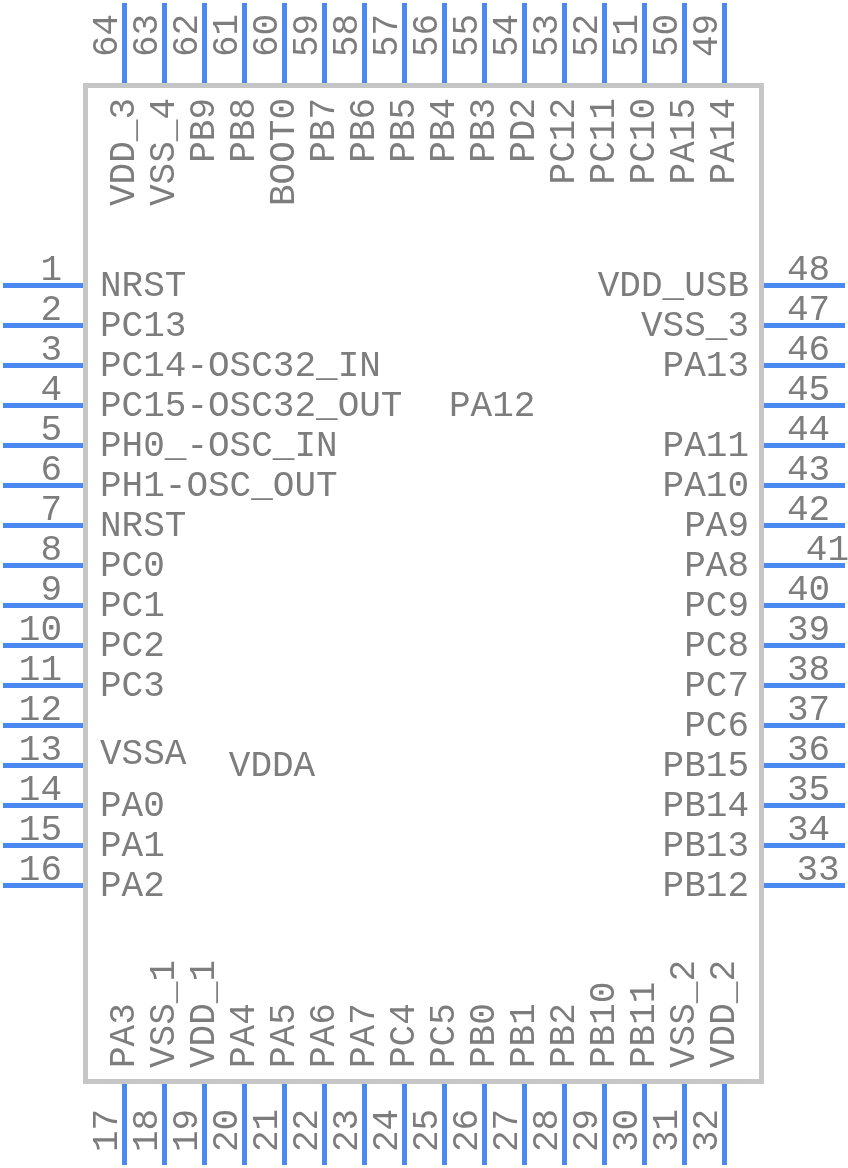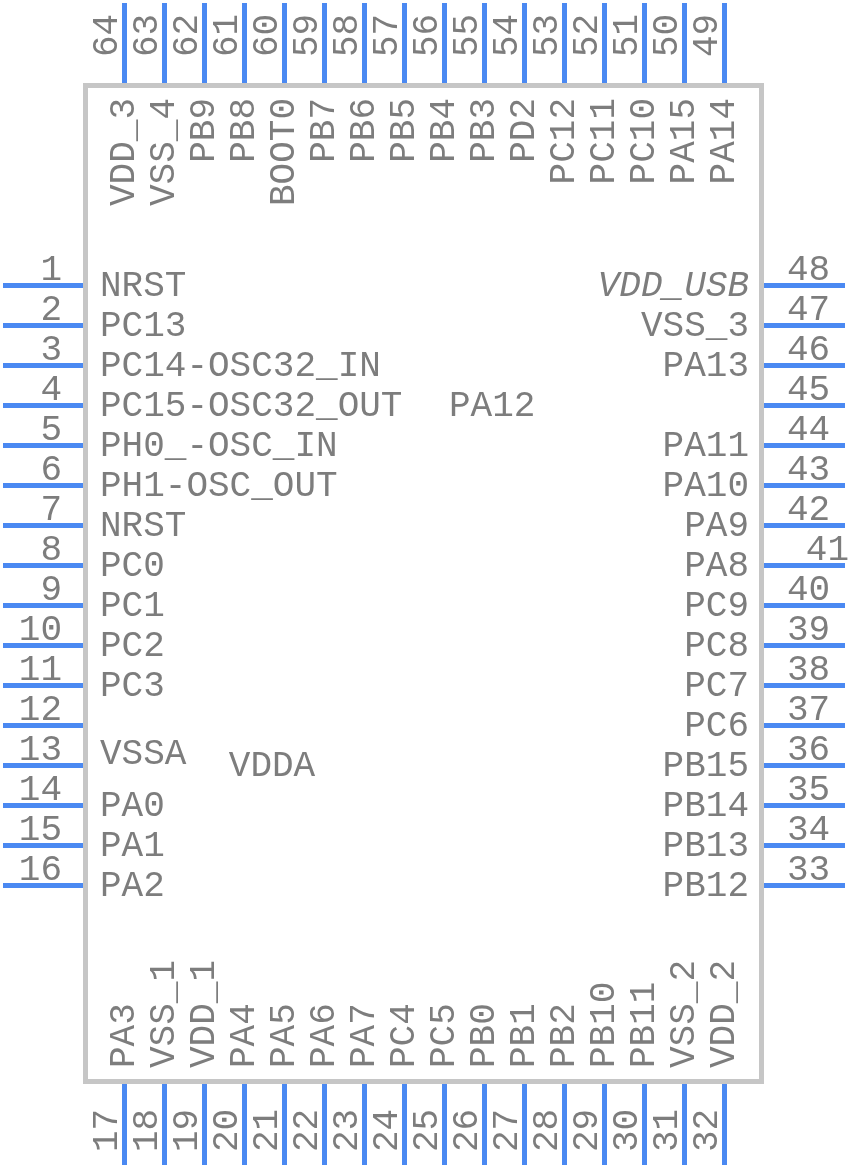--- a/index.html
+++ b/index.html
@@ -208,21 +208,21 @@
       <div>
         <div class="pin-line" style="left: 3px; top: 883px; width: 80px; height: 5px;"></div>
         <div class="txt" style="left: 0px; top: 852.5px; width: 62px; text-align: right;">16</div>
         <div class="txt" style="left: 100px; top: 868.5px; width: 360px; text-align: left;">PA2</div>
       </div>
     </div>
   <div id="side-right">
       <div>
         <div class="pin-line" style="left: 764px; top: 283px; width: 81px; height: 5px;"></div>
         <div class="txt" style="left: 787px; top: 252.5px; width: 62px; text-align: left;">48</div>
-        <div class="txt" style="left: 449px; top: 268.5px; width: 300px; text-align: right; font-style: italic;">VDD_USB</div>
+        <div class="txt" style="left: 449px; top: 268.5px; width: 300px; text-align: right;">VDD_USB</div>
       </div>
       <div>
         <div class="pin-line" style="left: 764px; top: 323px; width: 81px; height: 5px;"></div>
         <div class="txt" style="left: 787px; top: 292.5px; width: 62px; text-align: left;">47</div>
         <div class="txt" style="left: 449px; top: 308.5px; width: 300px; text-align: right;">VSS_3</div>
       </div>
       <div>
         <div class="pin-line" style="left: 764px; top: 363px; width: 81px; height: 5px;"></div>
         <div class="txt" style="left: 787px; top: 332.5px; width: 62px; text-align: left;">46</div>
         <div class="txt" style="left: 449px; top: 348.5px; width: 300px; text-align: right;">PA13</div>
@@ -282,21 +282,21 @@
         <div class="txt" style="left: 787px; top: 772.5px; width: 62px; text-align: left;">35</div>
         <div class="txt" style="left: 449px; top: 788.5px; width: 300px; text-align: right;">PB14</div>
       </div>
       <div>
         <div class="pin-line" style="left: 764px; top: 843px; width: 81px; height: 5px;"></div>
         <div class="txt" style="left: 787px; top: 812.5px; width: 62px; text-align: left;">34</div>
         <div class="txt" style="left: 449px; top: 828.5px; width: 300px; text-align: right;">PB13</div>
       </div>
       <div>
         <div class="pin-line" style="left: 764px; top: 883px; width: 81px; height: 5px;"></div>
-        <div class="txt" style="left: 787px; top: 852.5px; width: 62px; text-align: left;">33</div>
+        <div class="txt" style="left: 787px; top: 852.5px; width: 62px; text-align: center;">33</div>
         <div class="txt" style="left: 449px; top: 868.5px; width: 300px; text-align: right;">PB12</div>
       </div>
     </div>
   <div id="side-bottom">
       <div>
         <div class="pin-line" style="left: 122px; top: 1084px; width: 5px; height: 81px;"></div>
         <div class="txt vtext" style="left: 89.5px; top: 1152px; width: 60px; text-align: left;">17</div>
         <div class="txt vtext" style="left: 106.5px; top: 1068px; width: 300px; text-align: left;">PA3</div>
       </div>
       <div>

